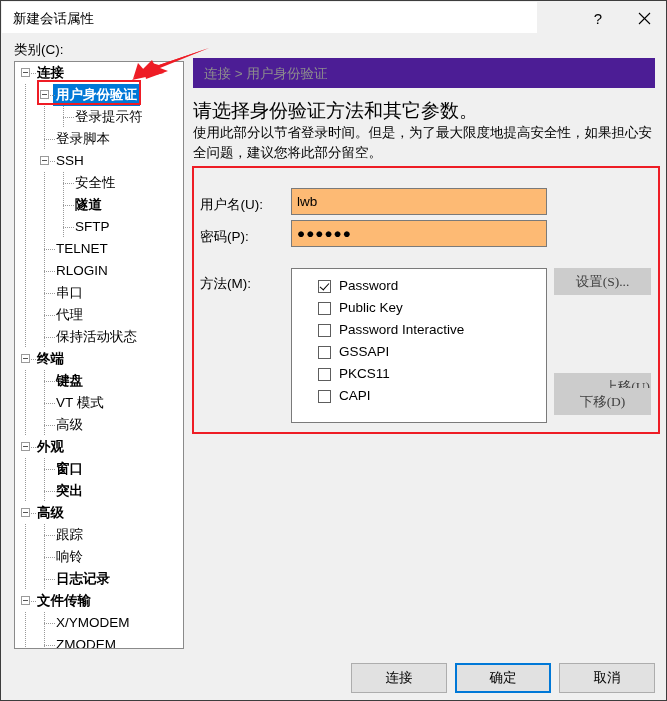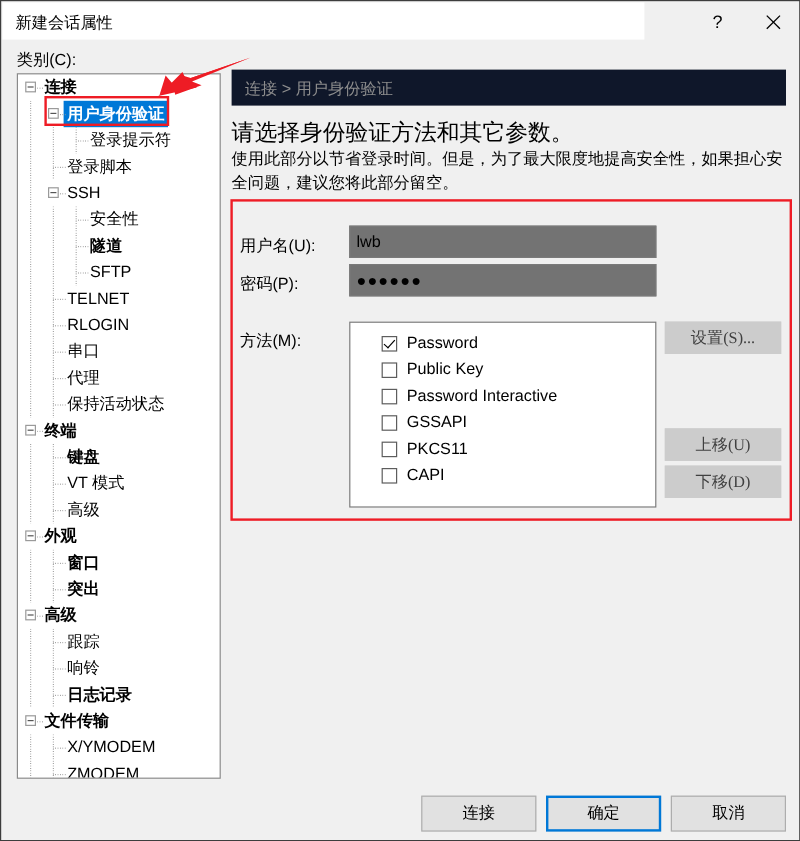--- a/index.html
+++ b/index.html
@@ -137,21 +137,21 @@
     left: 192px;
     top: 57px;
     width: 462px;
     height: 591px;
   }
   #breadcrumb-bar {
     position: absolute;
     left: 0; top: 0;
     width: 462px;
     height: 30px;
-    background: #0f172a;
+    background: #4c1d95;
   }
   #breadcrumb {
     position: absolute;
     left: 11px;
     top: 7px;
     font-size: 13.5px;
     color: #8d8d8d;
     white-space: nowrap;
   }
   #desc1 {
@@ -206,21 +206,21 @@
   
   .form-label {
     position: absolute;
     font-size: 13.5px;
     white-space: nowrap;
   }
   .text-input {
     position: absolute;
     box-sizing: border-box;
     border: 1px solid #7a7a7a;
-    background: #737373;
+    background: #fdba74;
     font-family: "Liberation Sans", sans-serif;
     font-size: 13.5px;
     padding: 0 5px;
     color: #000;
     outline: none;
   }
   #username-label { left: 199px; top: 195px; }
   #username-input { left: 290px; top: 187px; width: 256px; height: 27px; }
   #password-label { left: 199px; top: 227px; }
   #password-input { left: 290px; top: 219px; width: 256px; height: 27px; letter-spacing: 1px; }
@@ -276,21 +276,21 @@
     height: 27px;
     box-sizing: border-box;
     background: #cccccc;
     border: 1px solid #cccccc;
     color: #404040;
     font-family: Liberation Serif, serif;
     font-size: 13.5px;
     padding: 0;
   }
   #settings-btn { top: 267px; }
-  #moveup-btn  { top: 356px; }
+  #moveup-btn  { top: 372px; text-align: right; }
   #movedown-btn{ top: 387px; }
 
   
   .bottom-btn {
     position: absolute;
     top: 662px;
     width: 96px;
     height: 30px;
     box-sizing: border-box;
     background: #e1e1e1;

